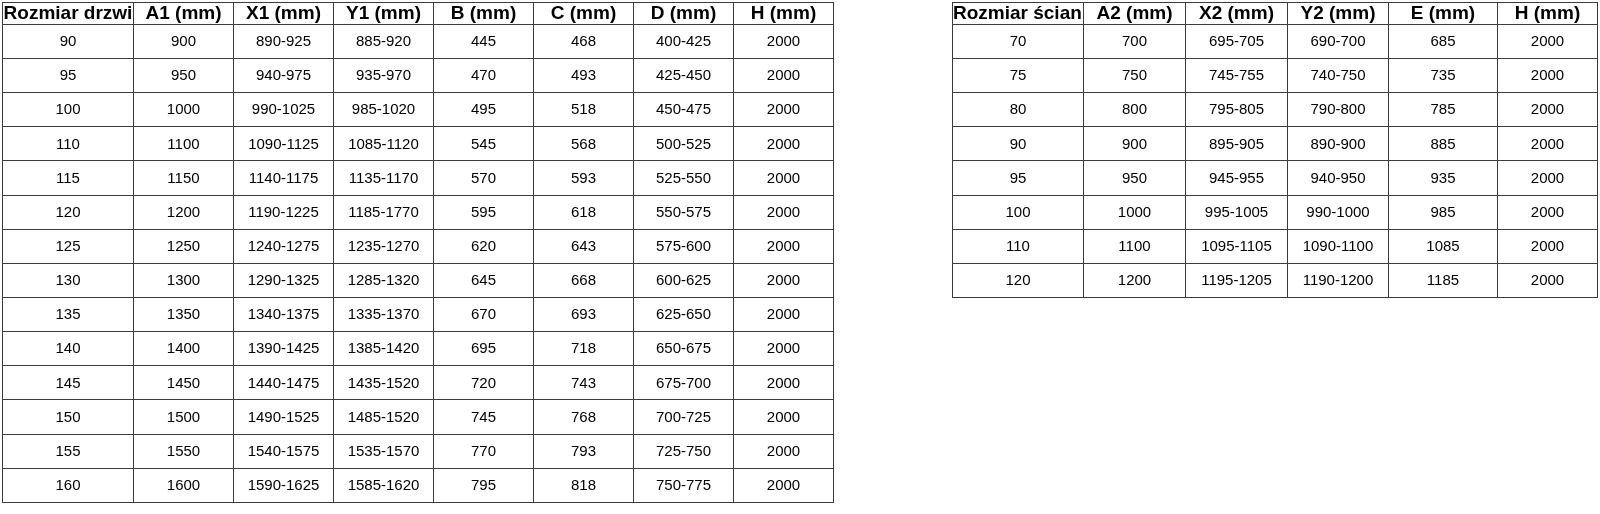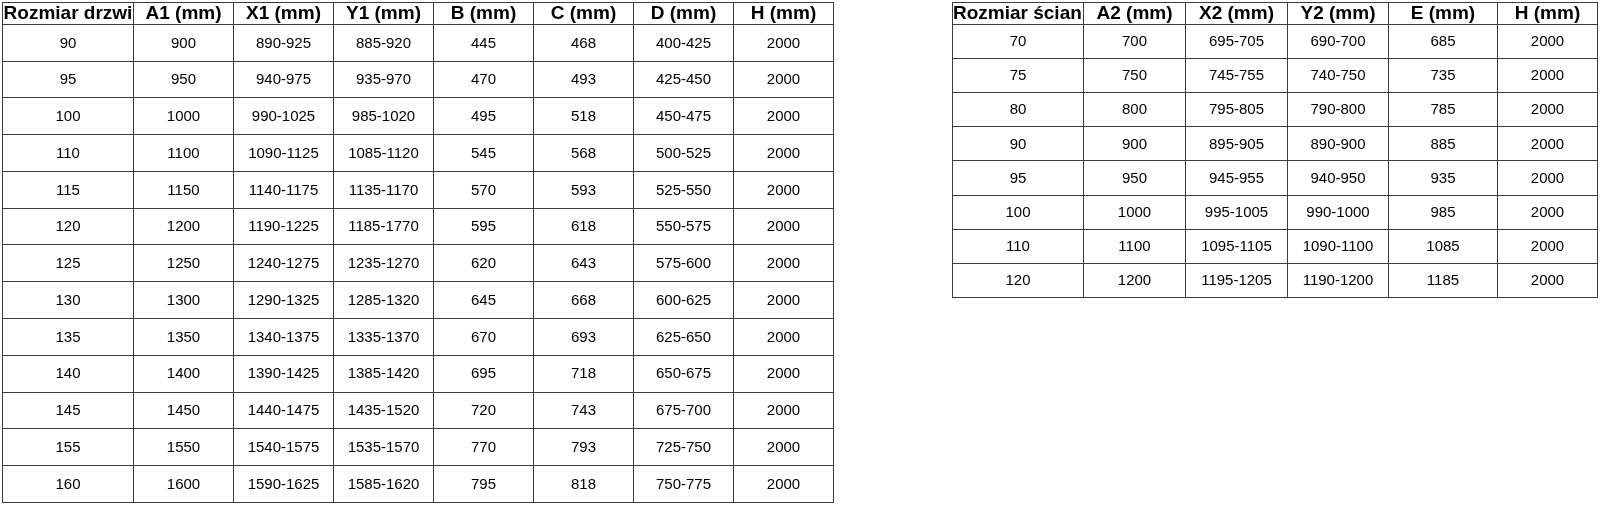--- a/index.html
+++ b/index.html
@@ -182,20 +182,30 @@
           <td>145</td>
           <td>1450</td>
           <td>1440-1475</td>
           <td>1435-1520</td>
           <td>720</td>
           <td>743</td>
           <td>675-700</td>
           <td>2000</td>
         </tr>
         <tr>
+          <td>150</td>
+          <td>1500</td>
+          <td>1490-1525</td>
+          <td>1485-1520</td>
+          <td>745</td>
+          <td>768</td>
+          <td>700-725</td>
+          <td>2000</td>
+        </tr>
+        <tr>
           <td>155</td>
           <td>1550</td>
           <td>1540-1575</td>
           <td>1535-1570</td>
           <td>770</td>
           <td>793</td>
           <td>725-750</td>
           <td>2000</td>
         </tr>
         <tr>

